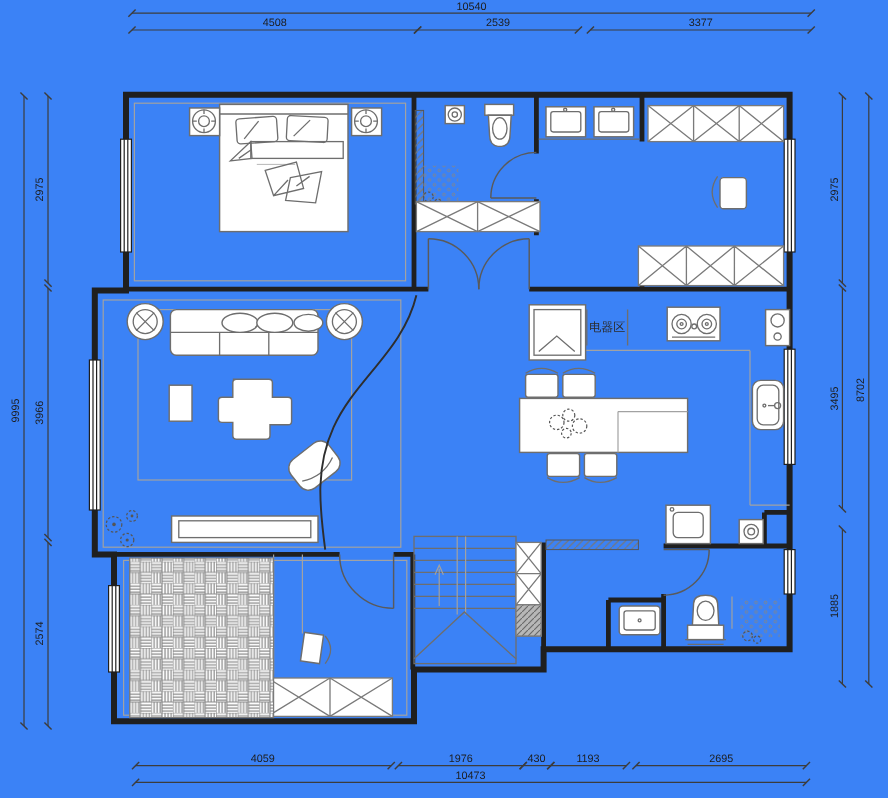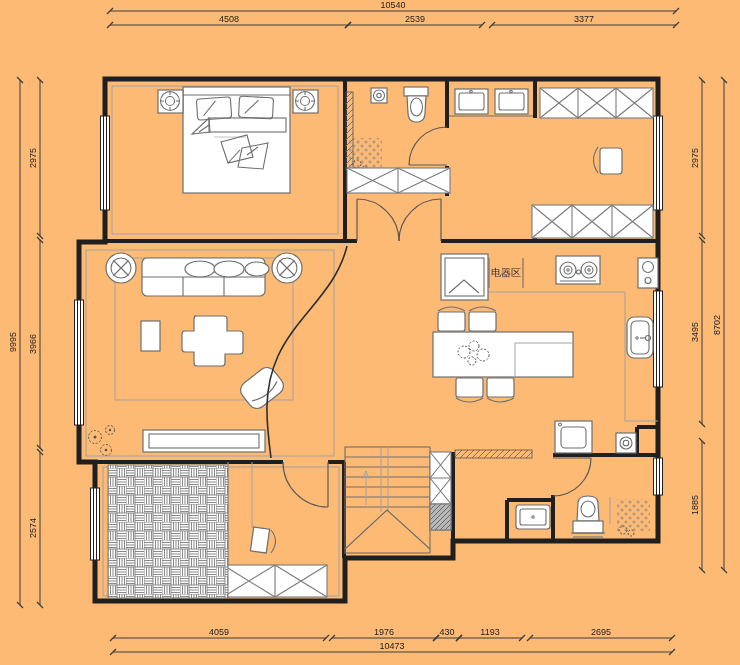--- a/index.html
+++ b/index.html
@@ -1,16 +1,16 @@
 <!DOCTYPE html>
 <html><head>
 <meta charset="utf-8">
 <style>
   html,body{margin:0;padding:0;background:#ffffff;}
-  .stage{position:relative;width:740px;height:665px;background:#fdba74;overflow:hidden;
+  .stage{position:relative;width:740px;height:665px;background:#3b82f6;overflow:hidden;
          font-family:"Liberation Sans", sans-serif;}
   svg{display:block}
   .wall{stroke:#1f1f1f;stroke-width:5;fill:none;stroke-linejoin:miter;}
   .iwall{stroke:#1f1f1f;stroke-width:4;fill:none;}
   .thin{stroke:#6e6e6e;stroke-width:1.1;fill:none;}
   .thin2{stroke:#a2a2a2;stroke-width:1;fill:none;}
   .furn{stroke:#6e6e6e;stroke-width:1.2;fill:#ffffff;}
   .dim{stroke:#3c3c3c;stroke-width:1;fill:none;}
   .dimtxt{font:9px "Liberation Sans", sans-serif;fill:#1d1d1d;text-anchor:middle;}
   .lbl{font:10px "Liberation Sans", sans-serif;fill:#2b2b2b;text-anchor:middle;}

